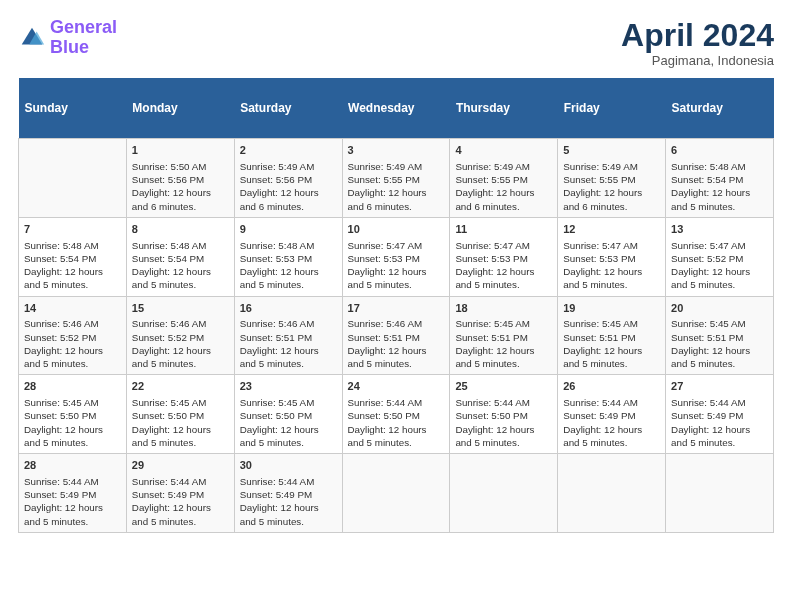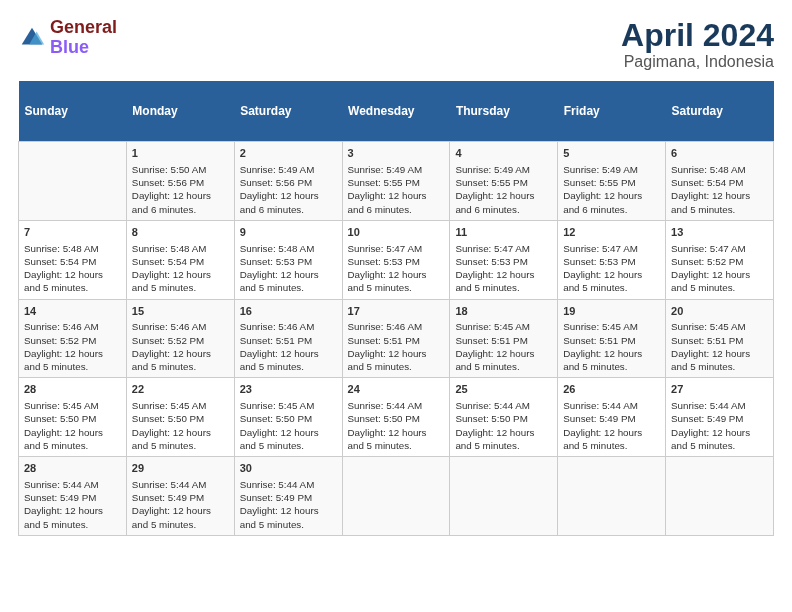--- a/index.html
+++ b/index.html
@@ -25,37 +25,37 @@
       align-items: center;
       gap: 4px;
     }
     .logo-text {
       font-size: 18px;
       font-weight: bold;
       color: #1a3a5c;
       line-height: 1.1;
     }
     .logo-text span {
-      color: #7f1d1d;
+      color: #8b5cf6;
     }
     .logo-icon {
       width: 28px;
       height: 28px;
     }
     .title-block {
       text-align: right;
     }
     .title-block h1 {
       font-size: 32px;
       font-weight: bold;
       color: #1a3a5c;
       line-height: 1.1;
     }
     .title-block h2 {
-      font-size: 16px;
+      font-size: 13px;
       font-weight: normal;
       color: #555;
     }
     table {
       width: 100%;
       border-collapse: collapse;
       font-size: 10.5px;
     }
     thead tr th {
       background-color: #2a6099;

